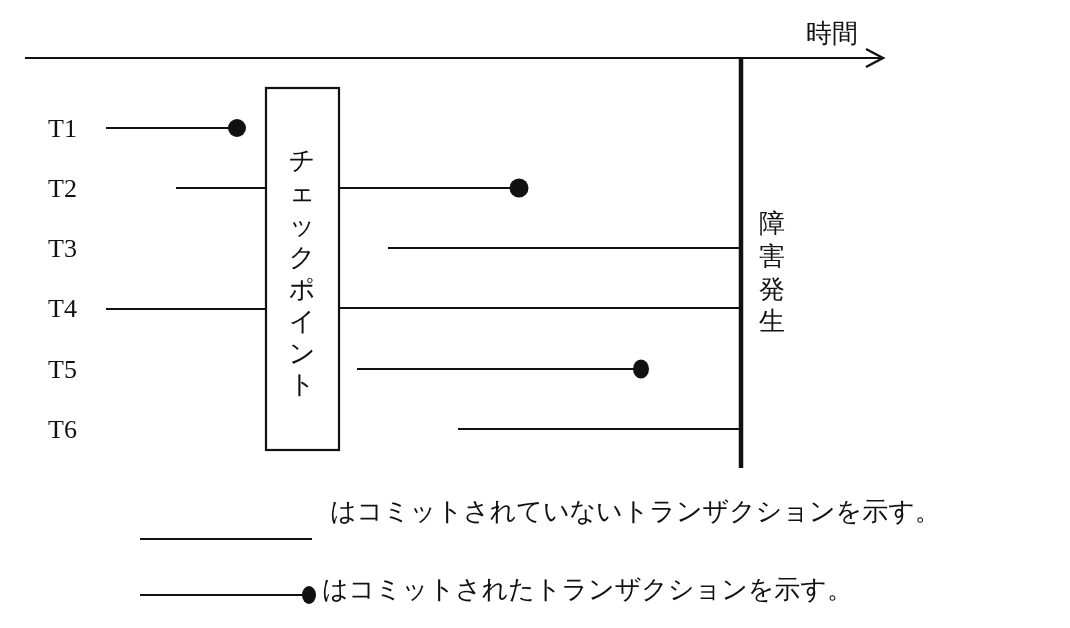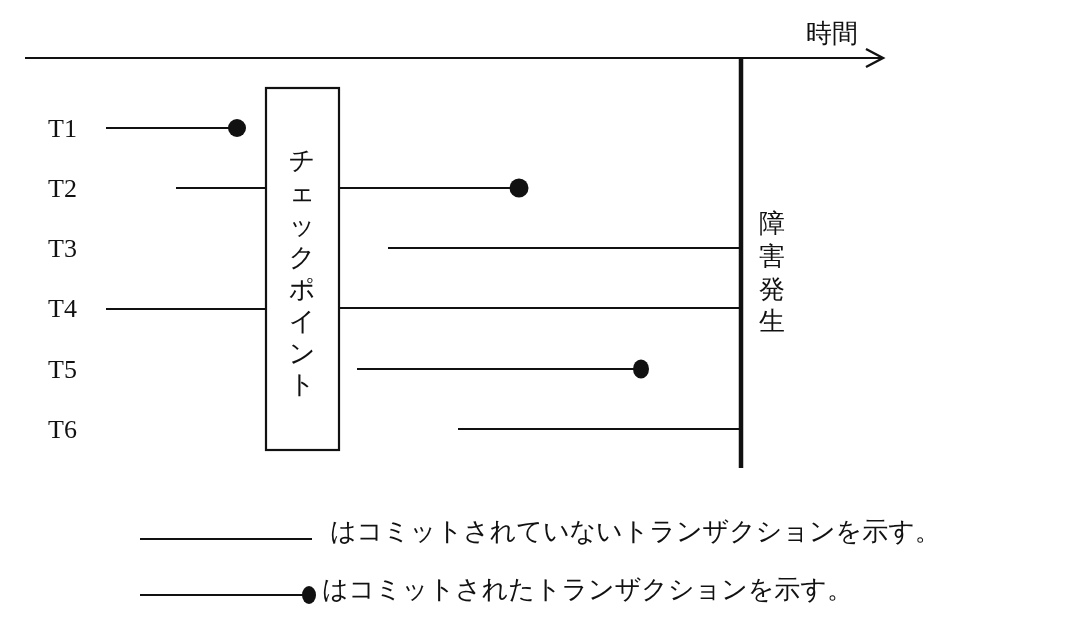--- a/index.html
+++ b/index.html
@@ -80,14 +80,14 @@
     </g>
   </g>
 
   <g stroke="#111" stroke-width="2">
     <line x1="140" y1="539" x2="312" y2="539"></line>
     <line x1="140" y1="595" x2="305" y2="595"></line>
     <ellipse cx="309" cy="595" rx="7" ry="9" fill="#111" stroke="none"></ellipse>
   </g>
 </svg>
 
-<div class="legend-text" style="left:330px; top:514px;text-align:center;">はコミットされていないトランザクションを示す。</div>
+<div class="legend-text" style="left:330px; top:494px;text-align:center;">はコミットされていないトランザクションを示す。</div>
 <div class="legend-text" style="left:322px; top:572px;">はコミットされたトランザクションを示す。</div>
 
 </body></html>

